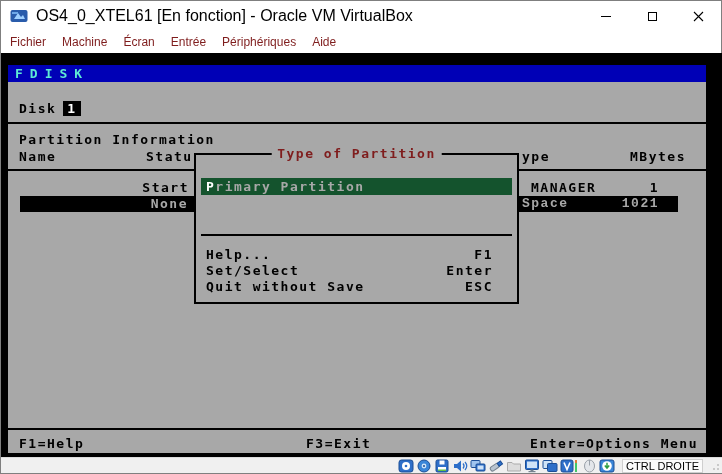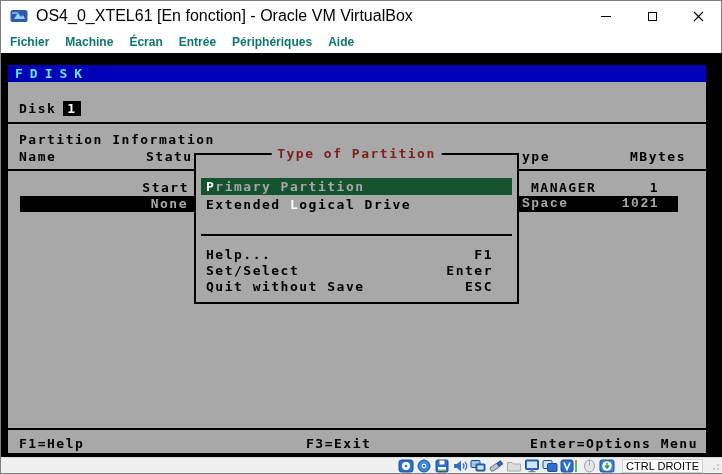--- a/index.html
+++ b/index.html
@@ -12,21 +12,21 @@
   
   .titlebar { height:30px; display:flex; align-items:center; background:#fff; }
   .title-icon { margin-left:9px; display:flex; }
   .title-text { margin-left:8px; font-size:16px; color:#000; white-space:nowrap; }
   .win-controls { margin-left:auto; display:flex; height:100%; }
   .win-btn { width:46px; height:100%; display:flex; align-items:center; justify-content:center; }
   .glyph-min { width:10px; height:0; border-top:1px solid #000; display:block; }
   .glyph-max { width:9px; height:9px; border:1px solid #000; display:block; }
   
   .menubar { height:22px; display:flex; align-items:center; background:#fff; padding-left:1px; }
-  .menu-item { font-size:12px; color:#0f766e; padding:3px 8px;font-weight:bold; }
+  .menu-item { font-size:12px; color:#7f1d1d; padding:3px 8px; }
   
   .vm { position:absolute; top:52px; left:0; width:722px; height:406px; background:#000; }
   .dos {
     position:absolute; left:7px; top:12px; width:698px; height:388px;
     background:#A8A8A8; color:#000;
     font-family:"DejaVu Sans Mono", monospace; font-weight:bold;
     font-size:13px; letter-spacing:1.5px; line-height:16px; white-space:nowrap;
   }
   .dos .abs { position:absolute; }
   .fdisk-titlebar {
@@ -148,21 +148,20 @@
       <div class="hl r1-right">
         <span>Space</span>
         <span>1021</span>
       </div>
 
       <div class="dialog">
         <div class="dialog-title">Type of Partition</div>
 
         <div class="dlg-item-sel"><span class="accel">P</span><span>rimary Partition</span></div>
 
-        <div class="dlg-item"><span>Extended </span><span class="accel">L</span><span>ogical Drive</span></div>
 
         <div class="dlg-sep"></div>
 
         <div class="dlg-action a0">Help...</div>
         <div class="dlg-key a0">F1</div>
         <div class="dlg-action a1">Set/Select</div>
         <div class="dlg-key a1">Enter</div>
         <div class="dlg-action a2">Quit without Save</div>
         <div class="dlg-key a2">ESC</div>
       </div>

